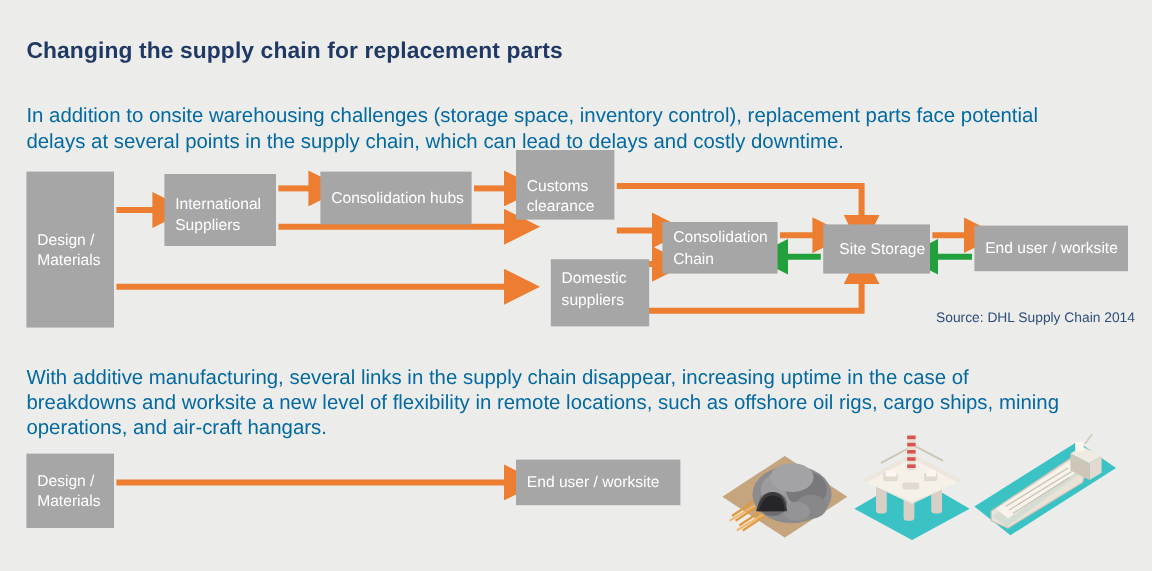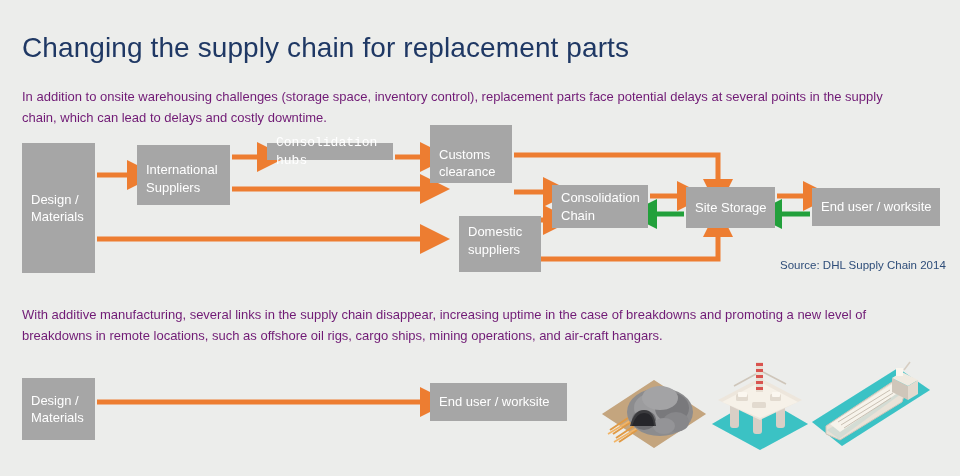--- a/index.html
+++ b/index.html
@@ -8,29 +8,29 @@
     background:#ECEDEB;
     font-family:"Liberation Sans", sans-serif;
     overflow:hidden;
     position:relative;
   }
 
   .slide{position:absolute;inset:0;}
 
   .title{
     position:absolute;left:22px;top:32px;
-    font-size:28px;color:#1F3864;
-    font-weight:400;letter-spacing:.1px;
+    font-size:19px;color:#1F3864;
+    font-weight:700;letter-spacing:.1px;
     white-space:nowrap;
   }
 
   .para{
     position:absolute;
-    color:#701a75;
-    font-size:13px;
+    color:#0369a1;
+    font-size:17px;
     line-height:21px;
     letter-spacing:0px;
   }
   .para1{left:22px;top:86px;width:866px;}
   .para2{left:22px;top:304px;width:872px;}
 
   .source{
     position:absolute;left:780px;top:259px;
     font-size:11.5px;
     color:#2E4D79;white-space:nowrap;
@@ -113,48 +113,48 @@
     </svg>
 
     <div class="node" style="left:22px;top:143px;width:73px;height:130px;">
       <span>Design / Materials</span>
     </div>
 
     <div class="node" style="left:137px;top:145px;width:93px;height:60px;align-items:center;padding-top:7px;">
       <span>International Suppliers</span>
     </div>
 
-    <div class="node" style="left:267px;top:143px;width:126px;height:17px;font-family:Liberation Mono, monospace;">
+    <div class="node" style="left:267px;top:143px;width:126px;height:44px;">
       <span>Consolidation hubs</span>
     </div>
 
     <div class="node" style="left:430px;top:125px;width:82px;height:58px;align-items:center;padding-top:18px;">
       <span>Customs clearance</span>
     </div>
 
     <div class="node" style="left:430px;top:216px;width:82px;height:56px;align-items:flex-start;padding-top:7px;margin-left:29px;">
       <span>Domestic suppliers</span>
     </div>
 
     <div class="node" style="left:552px;top:185px;width:96px;height:43px;align-items:flex-start;padding-top:4px;">
       <span>Consolidation Chain</span>
     </div>
 
-    <div class="node" style="left:686px;top:187px;width:89px;height:41px;">
+    <div class="node" style="left:686px;top:187px;width:89px;height:41px;justify-content:flex-end;">
       <span>Site Storage</span>
     </div>
 
     <div class="node" style="left:812px;top:188px;width:128px;height:38px;">
       <span>End user / worksite</span>
     </div>
 
     <div class="source">Source: DHL Supply Chain 2014</div>
   </div>
 
-  <div class="para para2">With additive manufacturing, several links in the supply chain disappear, increasing uptime in the case of breakdowns and promoting a new level of breakdowns in remote locations, such as offshore oil rigs, cargo ships, mining operations, and air-craft hangars.</div>
+  <div class="para para2">With additive manufacturing, several links in the supply chain disappear, increasing uptime in the case of breakdowns and worksite a new level of flexibility in remote locations, such as offshore oil rigs, cargo ships, mining operations, and air-craft hangars.</div>
 
   <div class="dia" style="pointer-events:none;">
     <svg class="wires" viewBox="0 0 960 476">
       <g stroke="#ED7D31" stroke-width="5" fill="none" marker-end="url(#ar-o)">
         <path d="M97,402 L421,402"></path>
       </g>
     </svg>
 
     <div class="node" style="left:22px;top:378px;width:73px;height:62px;pointer-events:auto;">
       <span>Design / Materials</span>

